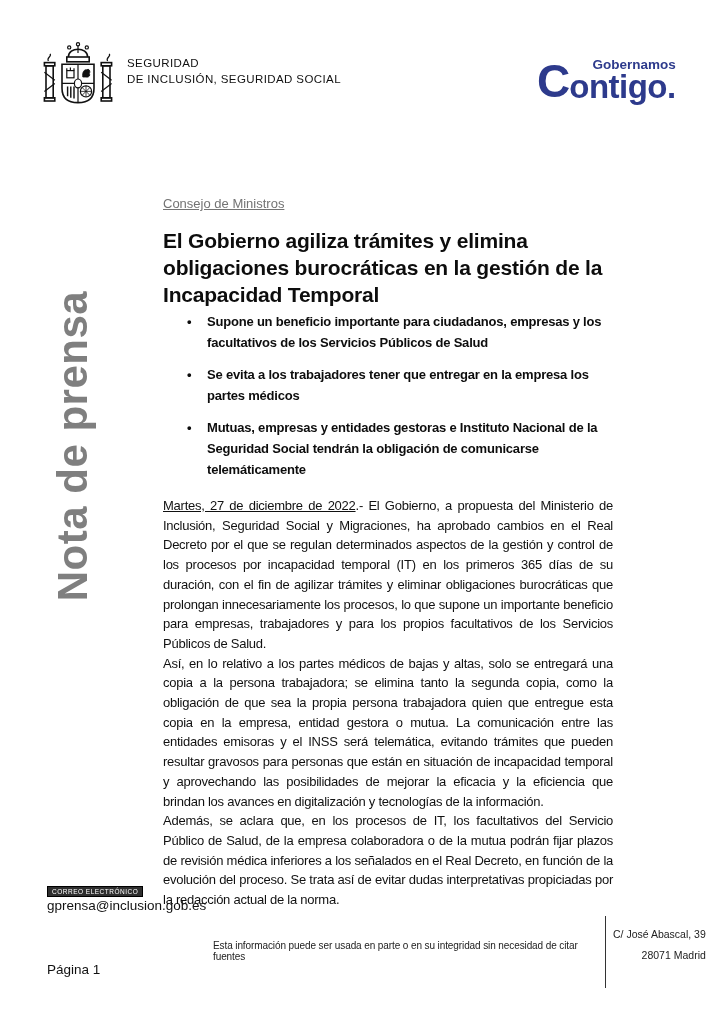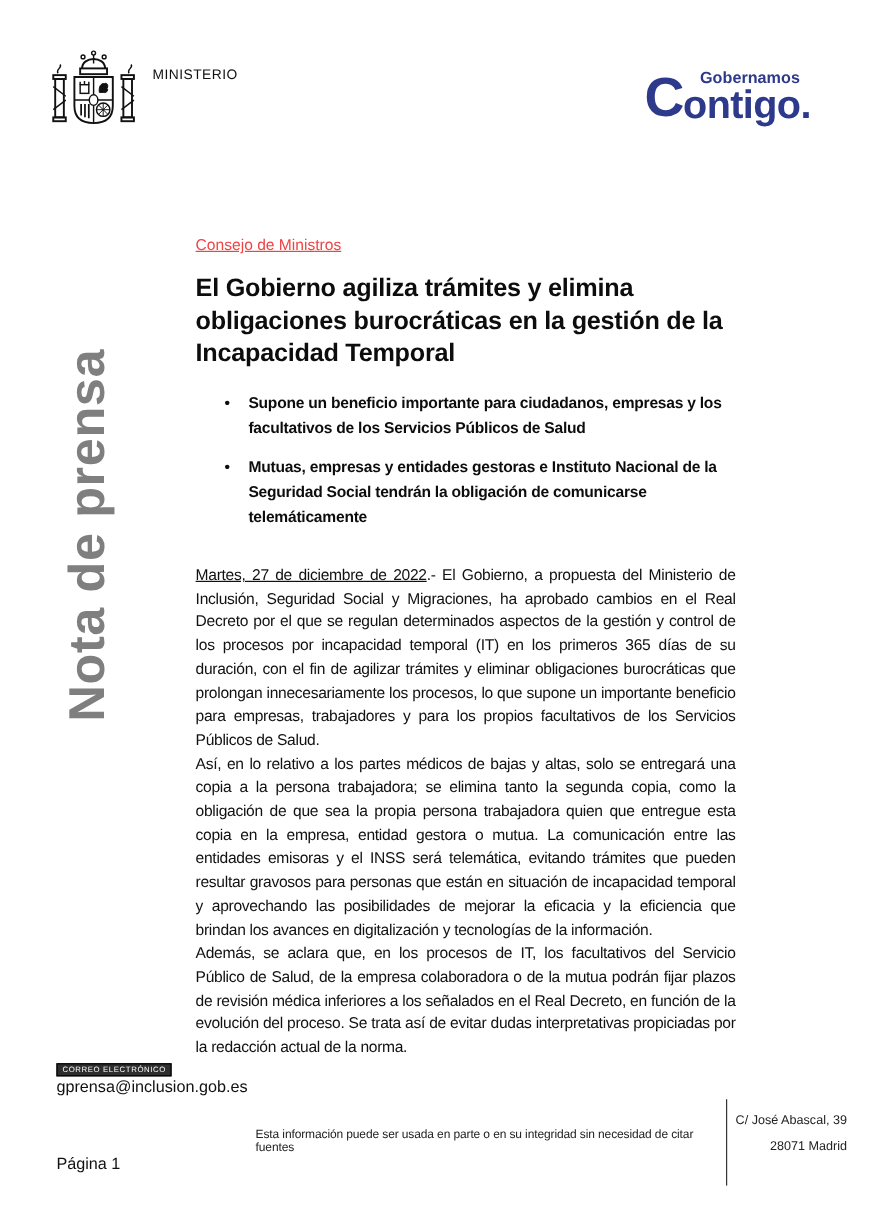--- a/index.html
+++ b/index.html
@@ -29,21 +29,21 @@
   }
   .gov-logo {
     position: absolute;
     left: 537px; top: 58px;
     display: flex;
     align-items: flex-end;
     color: #2d3a8c;
     font-weight: bold;
   }
   .logo-c { font-size: 46px; line-height: 0.78; letter-spacing: -1px; }
-  .logo-col { display: flex; flex-direction: column; align-items: center; }
+  .logo-col { display: flex; flex-direction: column; align-items: flex-end; }
   .logo-top { font-size: 13.5px; line-height: 1; margin-left: 5px; margin-bottom: 2px; letter-spacing: 0px; }
   .logo-bottom { font-size: 33px; line-height: 0.8; letter-spacing: -0.5px; }
 
   
   .vertical-label {
     position: absolute;
     left: -105px; top: 420px;
     width: 360px; height: 52px;
     transform: rotate(-90deg);
     font-size: 42px;
@@ -57,33 +57,33 @@
   
   .content {
     position: absolute;
     left: 163px; top: 196px;
     width: 450px;
   }
   .kicker {
     font-size: 13px;
     text-decoration: underline;
     margin-bottom: 16px;
-    color: #ef4444;
+    color: #737373;
   }
   .doc-title {
     font-size: 21px;
     font-weight: bold;
     line-height: 27px;
     letter-spacing: -0.2px;
     color: #0d0d0d;
-    margin-bottom: 17px;
+    margin-bottom: 3px;
   }
   .bullets {
     list-style: none;
-    margin: 0 0 28px 0;
+    margin: 0 0 16px 0;
   }
   .bullets li {
     position: relative;
     padding-left: 44px;
     font-size: 13px;
     font-weight: bold;
     line-height: 21px;
     letter-spacing: -0.2px;
     margin-bottom: 11px;
     color: #0d0d0d;
@@ -188,41 +188,43 @@
 
   <path d="M37 62 V 74 M41 62 V 76 M45 62 V 77" stroke-width="1.8"></path>
 
   <circle cx="60" cy="68" r="7" stroke-width="1.5"></circle>
   <path d="M55 63 L 65 73 M65 63 L 55 73 M60 61 V 75 M53 68 H 67" stroke-width="1"></path>
 
   <ellipse cx="50" cy="58" rx="4.5" ry="5.5" fill="#fff" stroke-width="1.5"></ellipse>
 </svg>
 
 <div class="ministry-name">
-  <div>MINISTERIO</div>
+  <div>SEGURIDAD</div>
+  <div>DE INCLUSIÓN, SEGURIDAD SOCIAL</div>
 </div>
 
 <div class="gov-logo">
   <span class="logo-c">C</span>
   <span class="logo-col">
     <span class="logo-top">Gobernamos</span>
     <span class="logo-bottom">ontigo.</span>
   </span>
 </div>
 
 <div class="vertical-label">Nota de prensa</div>
 
 <div class="content">
 
   <div class="kicker">Consejo de Ministros</div>
 
   <h1 class="doc-title">El Gobierno agiliza trámites y elimina obligaciones burocráticas en la gestión de la Incapacidad Temporal</h1>
 
   <ul class="bullets">
     <li>Supone un beneficio importante para ciudadanos, empresas y los facultativos de los Servicios Públicos de Salud</li>
+    <li>Se evita a los trabajadores tener que entregar en la empresa los partes médicos</li>
     <li>Mutuas, empresas y entidades gestoras e Instituto Nacional de la Seguridad Social tendrán la obligación de comunicarse telemáticamente</li>
   </ul>
 
   <p class="body-text para-gap"><u>Martes, 27 de diciembre de 2022</u><span>.- El Gobierno, a propuesta del Ministerio de Inclusión, Seguridad Social y Migraciones, ha aprobado cambios en el Real Decreto por el que se regulan determinados aspectos de la gestión y control de los procesos por incapacidad temporal (IT) en los primeros 365 días de su duración, con el fin de agilizar trámites y eliminar obligaciones burocráticas que prolongan innecesariamente los procesos, lo que supone un importante beneficio para empresas, trabajadores y para los propios facultativos de los Servicios Públicos de Salud.</span></p>
 
   <p class="body-text">Así, en lo relativo a los partes médicos de bajas y altas, solo se entregará una copia a la persona trabajadora; se elimina tanto la segunda copia, como la obligación de que sea la propia persona trabajadora quien que entregue esta copia en la empresa, entidad gestora o mutua. La comunicación entre las entidades emisoras y el INSS será telemática, evitando trámites que pueden resultar gravosos para personas que están en situación de incapacidad temporal y aprovechando las posibilidades de mejorar la eficacia y la eficiencia que brindan los avances en digitalización y tecnologías de la información.</p>
 
   <p class="body-text">Además, se aclara que, en los procesos de IT, los facultativos del Servicio Público de Salud, de la empresa colaboradora o de la mutua podrán fijar plazos de revisión médica inferiores a los señalados en el Real Decreto, en función de la evolución del proceso. Se trata así de evitar dudas interpretativas propiciadas por la redacción actual de la norma.</p>
 
 </div>

